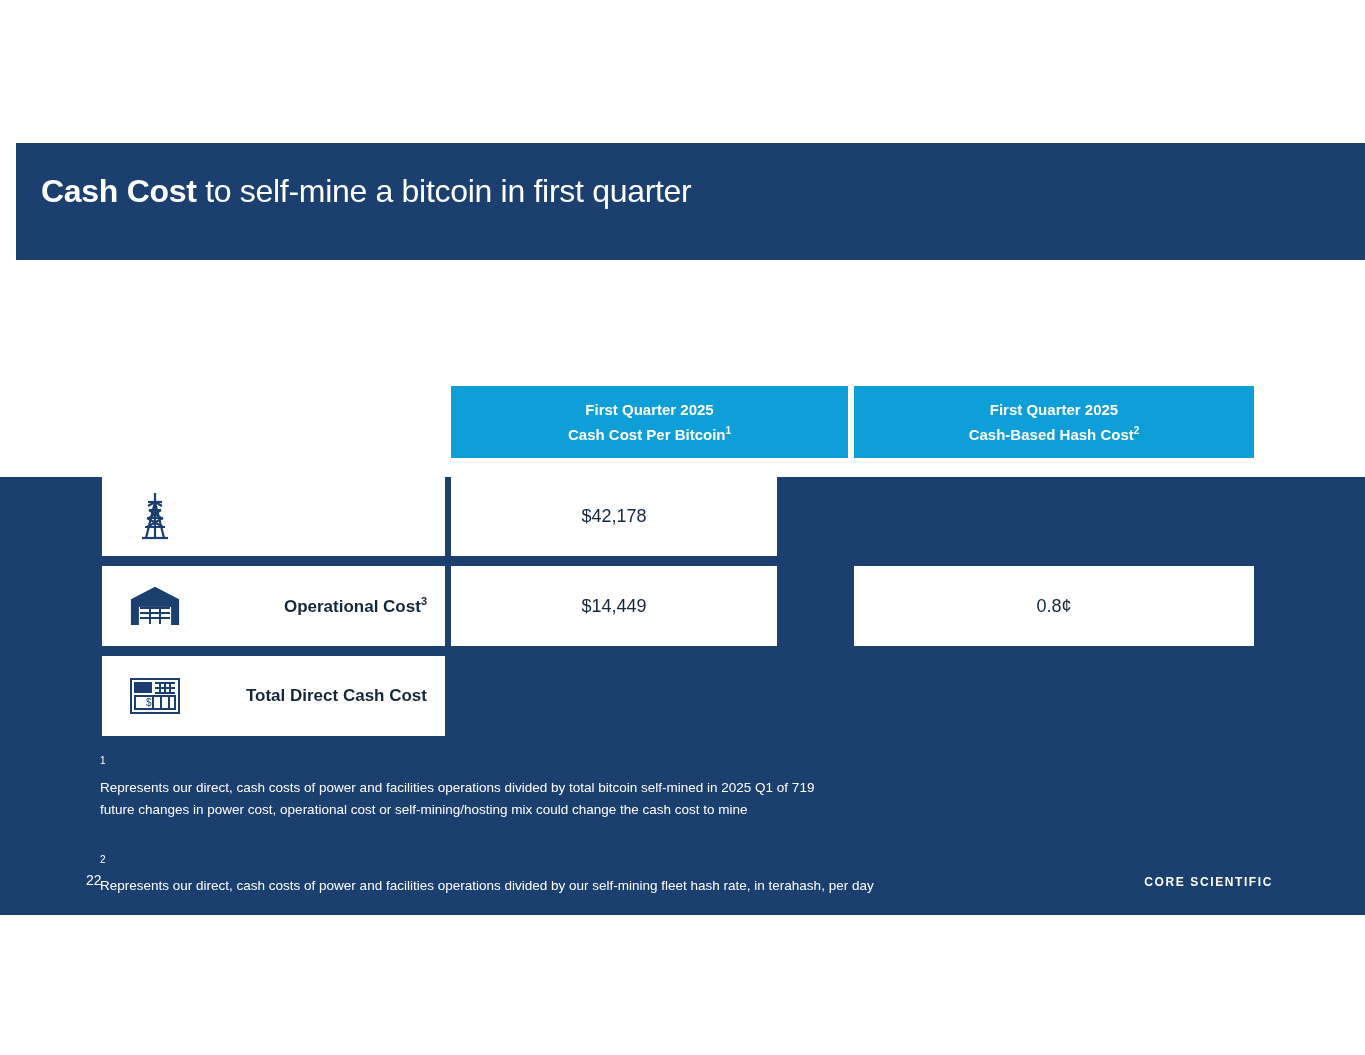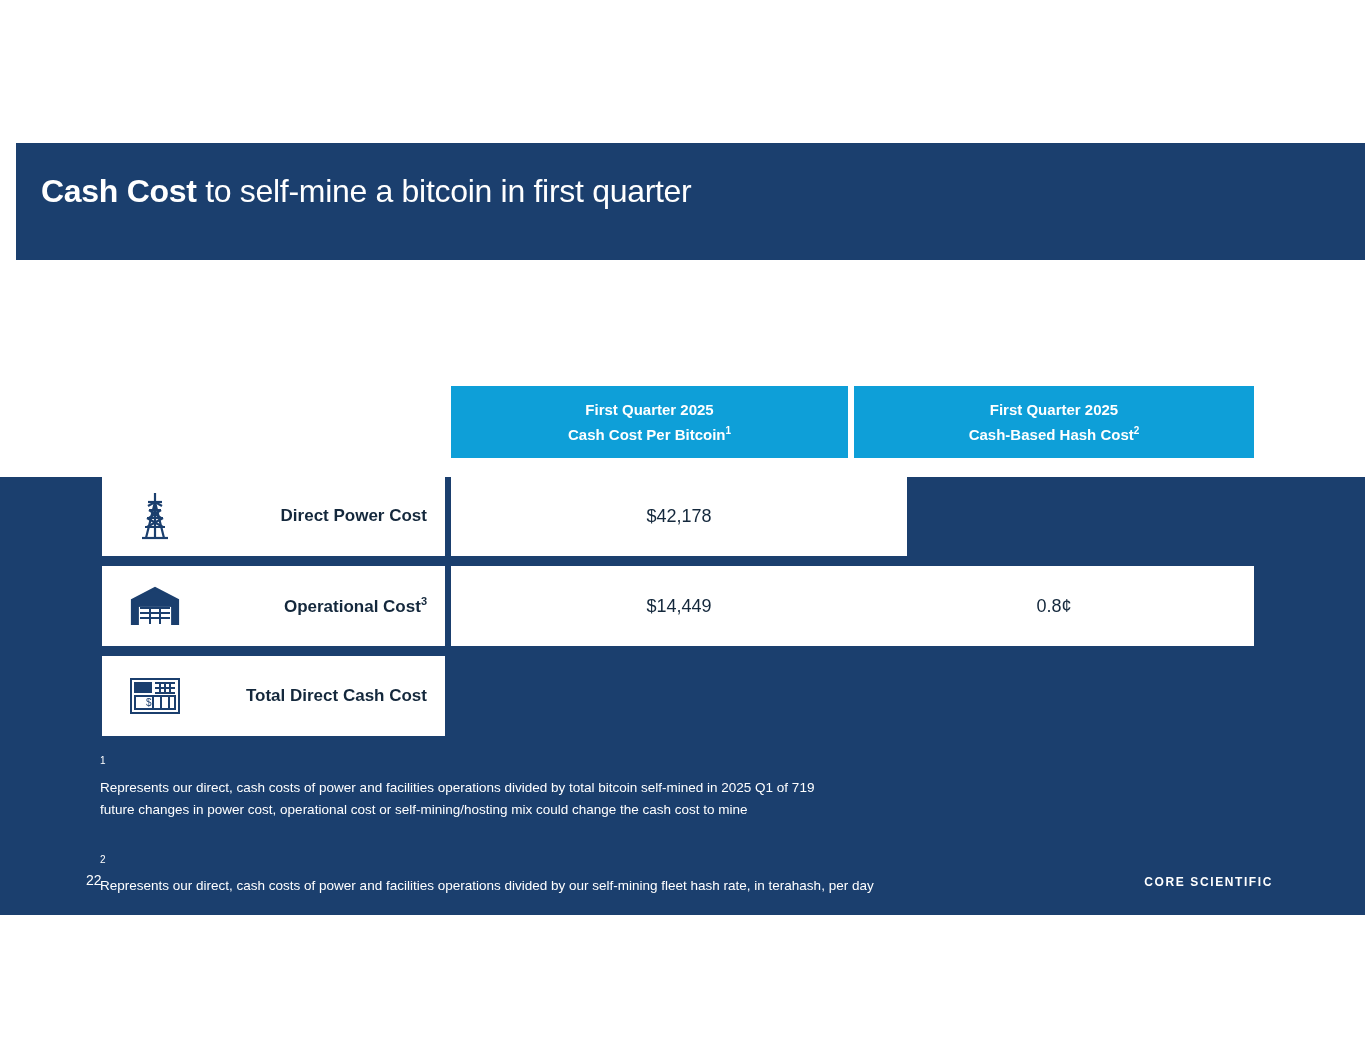--- a/index.html
+++ b/index.html
@@ -99,21 +99,21 @@
     display: flex;
     align-items: center;
   }
   .cell.label {
     left: 0;
     width: 343px;
     padding: 0;
   }
   .cell.v1 {
     left: 349px;
-    width: 456px;
+    width: 326px;
     justify-content: center;
   }
   .cell.v2 {
     left: 752px;
     width: 400px;
     justify-content: center;
   }
   .label-text {
     font-size: 17px;
     font-weight: bold;
@@ -208,21 +208,20 @@
           <path d="M27 3 L27 10"></path>
           <path d="M20 12 L34 12"></path>
           <path d="M27 10 L27 48"></path>
           <path d="M18 48 L27 12 L36 48"></path>
           <path d="M14 48 L40 48"></path>
           <path d="M21 20 L33 20 M19 28 L35 28 M17 37 L37 37"></path>
           <path d="M21 20 L33 28 M33 20 L21 28 M19 28 L35 37 M35 28 L19 37"></path>
           <path d="M27 12 L20 16 M27 12 L34 16"></path>
         </svg>
       </span>
-      <span class="label-text">Direct Power Cost</span>
     </div>
     <div class="cell v1">
       <span class="value-text">$42,178</span>
     </div>
   </div>
 
   <div class="data-row r2">
     <div class="cell label">
       <span class="icon-box">
         <svg width="54" height="48" viewBox="0 0 54 48" fill="none" stroke="#1b3f6e" stroke-width="2.2">

